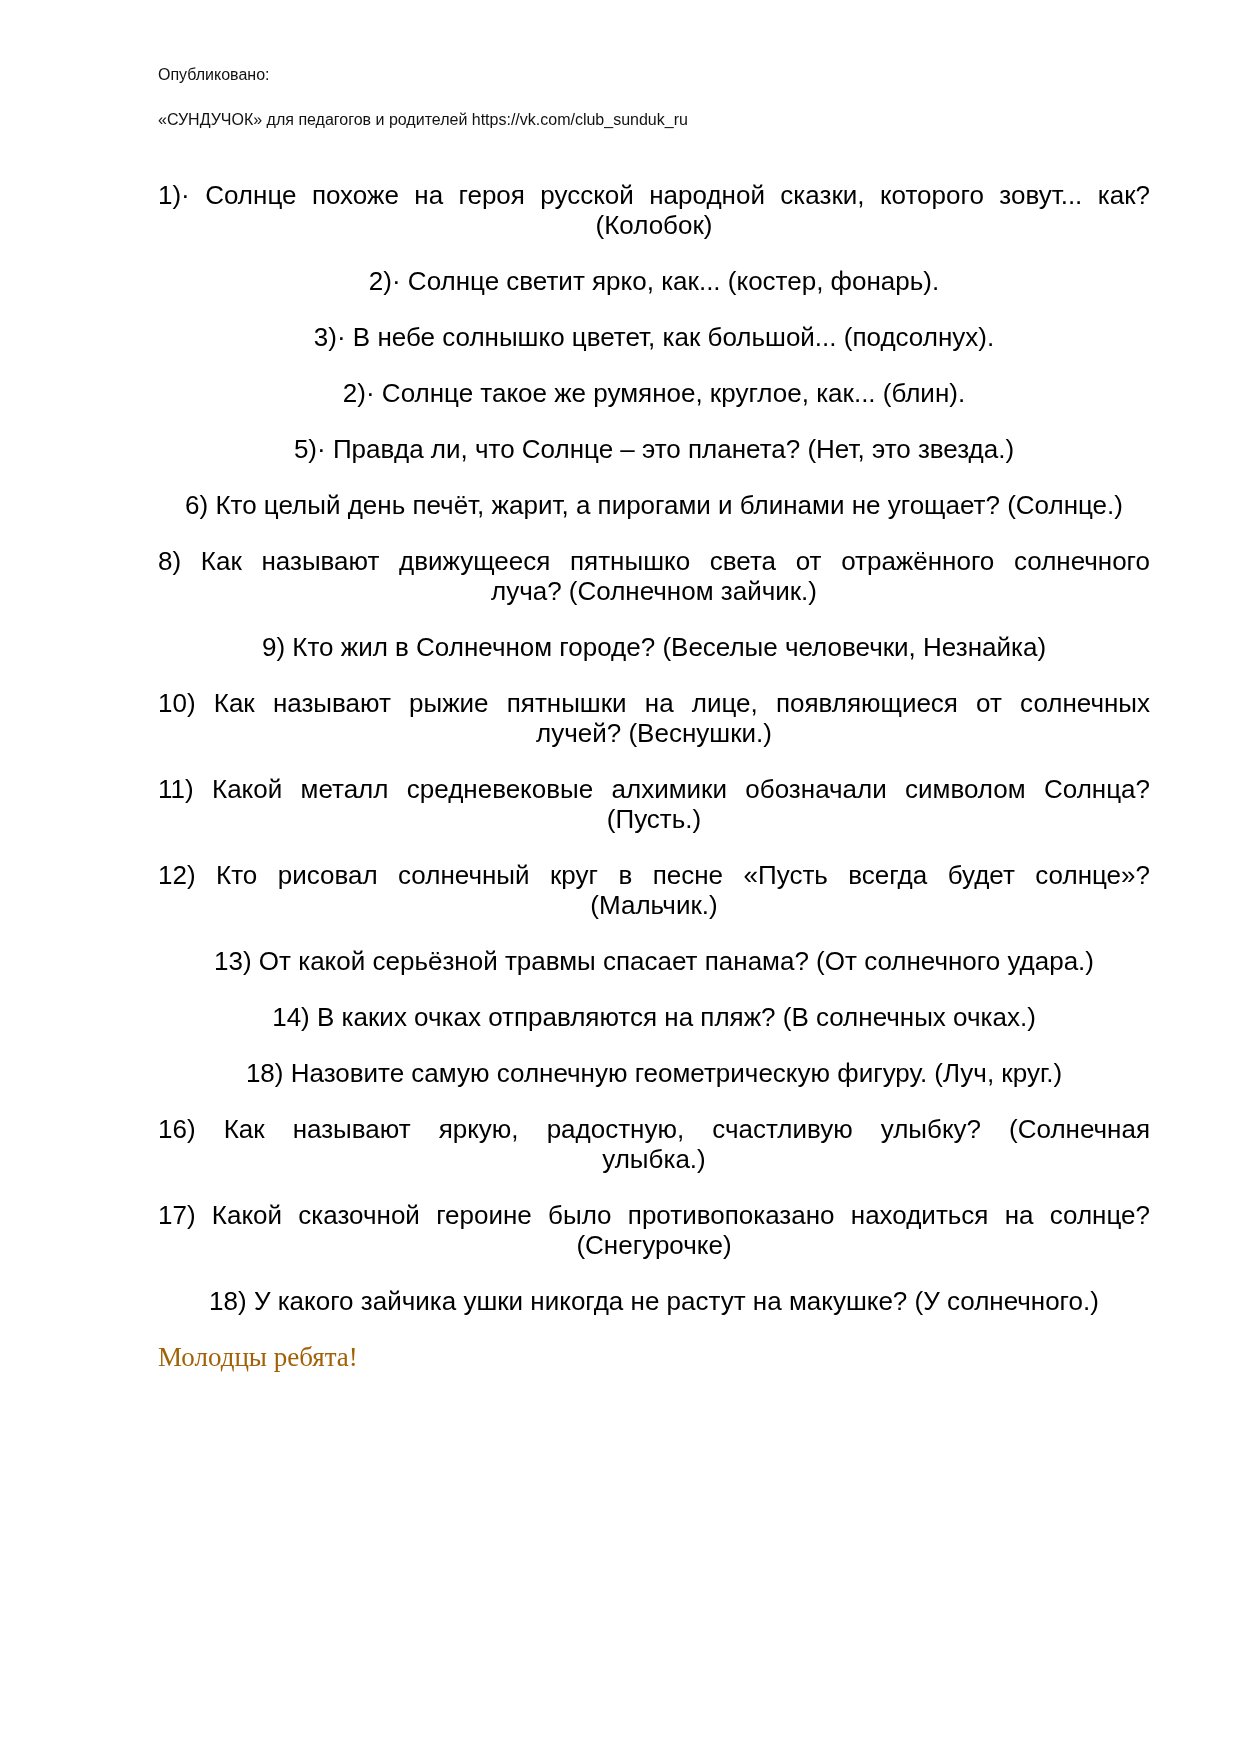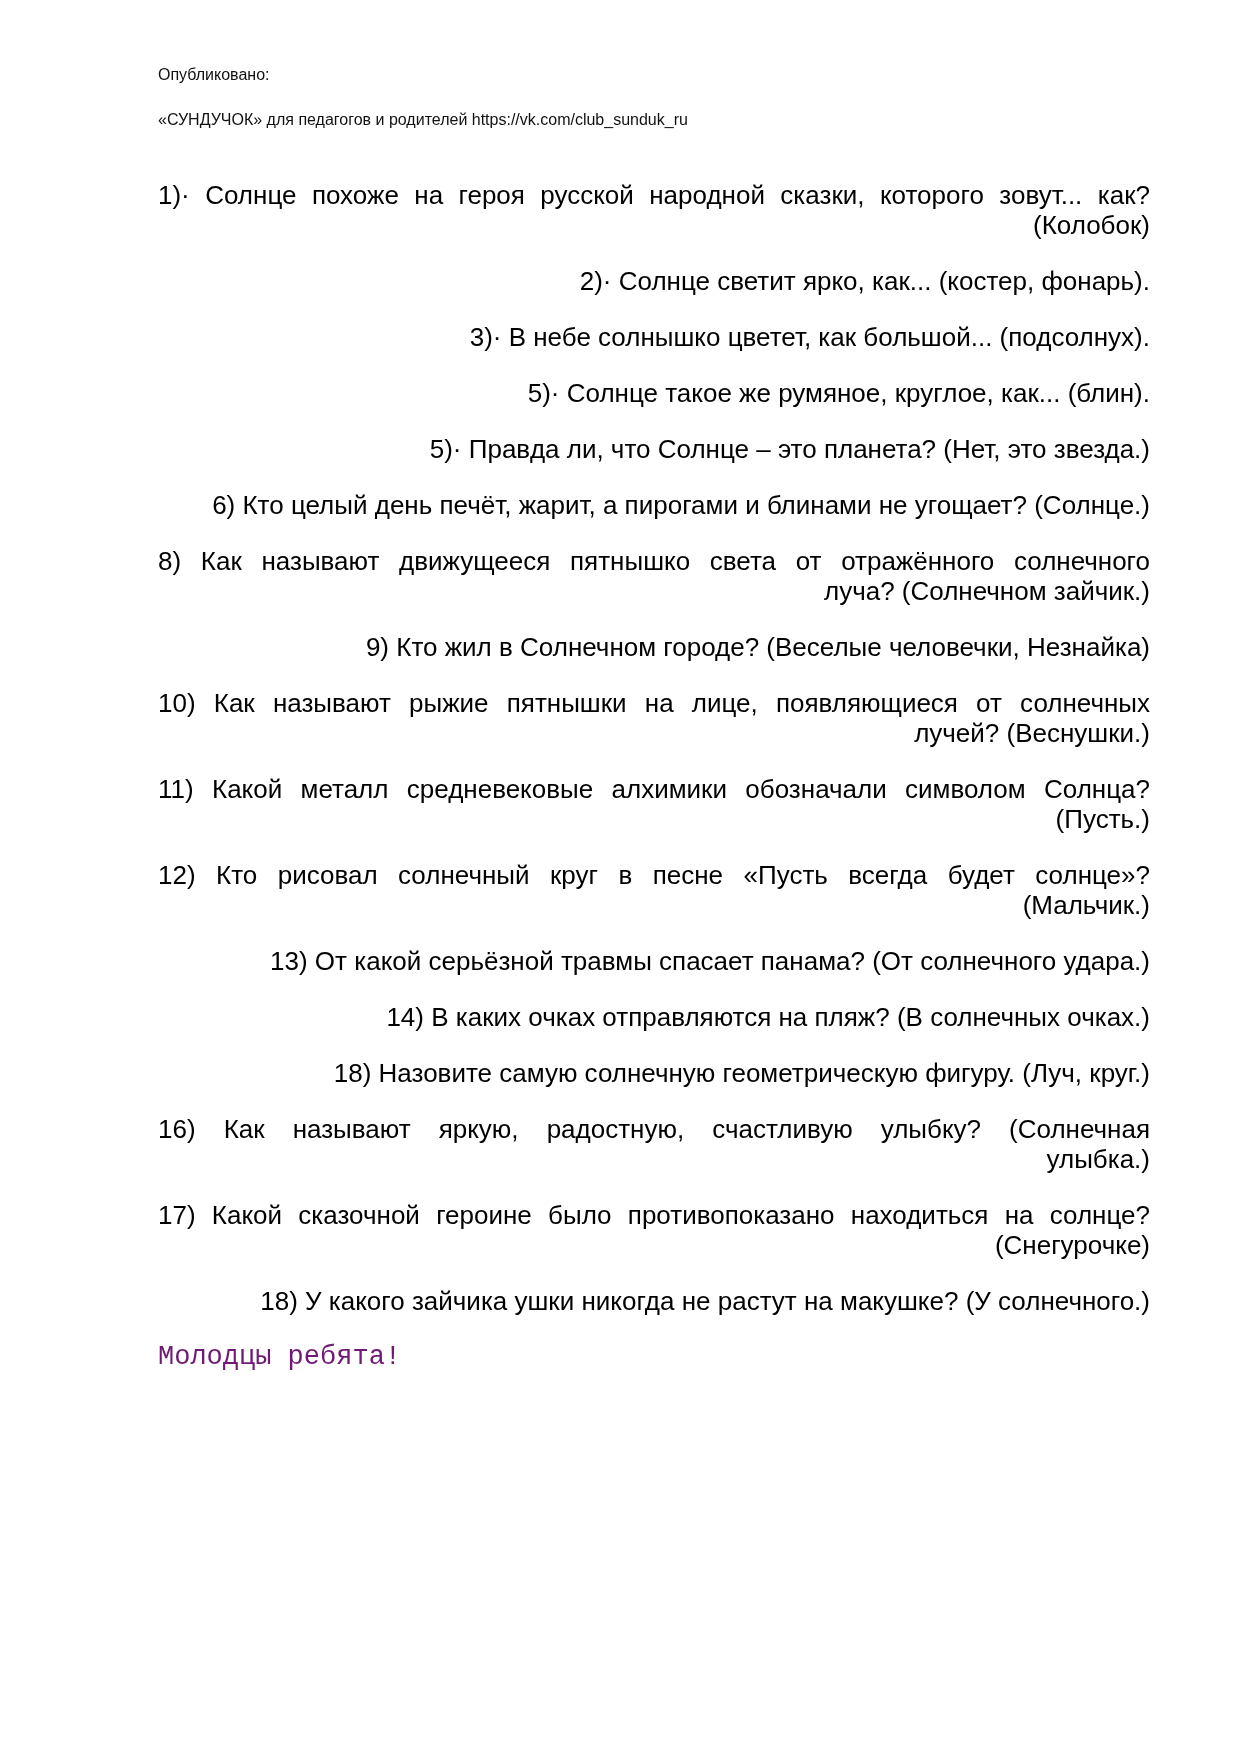--- a/index.html
+++ b/index.html
@@ -29,32 +29,32 @@
   }
   .hdr-published { margin-bottom: 23px; }
   .hdr-source    { margin-bottom: 49px; }
   .q {
     font-family: Liberation Sans, sans-serif;
     font-size: 26px;
     line-height: 30px;
     margin: 0 0 26px 0;
     color: #000000;
   }
-  .q .line { text-align: right; }
+  .q .line { text-align: center; }
   .q .line.fill {
     text-align: justify;
     text-align-last: justify;
     -moz-text-align-last: justify;
   }
   .closing {
-    font-family: Liberation Mono, monospace;
+    font-family: Liberation Serif, serif;
     font-size: 27px;
     line-height: 30px;
     margin: 0;
-    color: #701a75;
+    color: #a16207;
   }
 </style>
 </head>
 <body>
 
 <div class="page">
 
   <p class="hdr hdr-published">Опубликовано:</p>
 
   <p class="hdr hdr-source"><span>«СУНДУЧОК» для педагогов и родителей </span><span>https://vk.com/club_sunduk_ru</span></p>
@@ -64,21 +64,21 @@
         <div class="line fill">1)· Солнце похоже на героя русской народной сказки, которого зовут... как?</div>
         <div class="line">(Колобок)</div>
       </div>
       <div class="q">
         <div class="line">2)· Солнце светит ярко, как... (костер, фонарь).</div>
       </div>
       <div class="q">
         <div class="line">3)· В небе солнышко цветет, как большой... (подсолнух).</div>
       </div>
       <div class="q">
-        <div class="line">5)· Солнце такое же румяное, круглое, как... (блин).</div>
+        <div class="line">2)· Солнце такое же румяное, круглое, как... (блин).</div>
       </div>
       <div class="q">
         <div class="line">5)· Правда ли, что Солнце – это планета? (Нет, это звезда.)</div>
       </div>
       <div class="q">
         <div class="line">6) Кто целый день печёт, жарит, а пирогами и блинами не угощает? (Солнце.)</div>
       </div>
       <div class="q">
         <div class="line fill">8) Как называют движущееся пятнышко света от отражённого солнечного</div>
         <div class="line">луча? (Солнечном зайчик.)</div>

